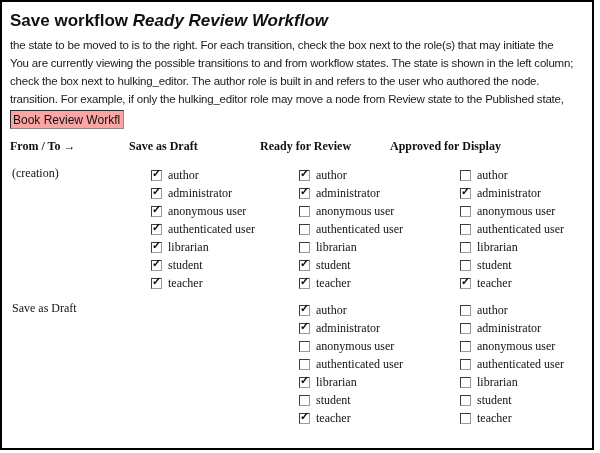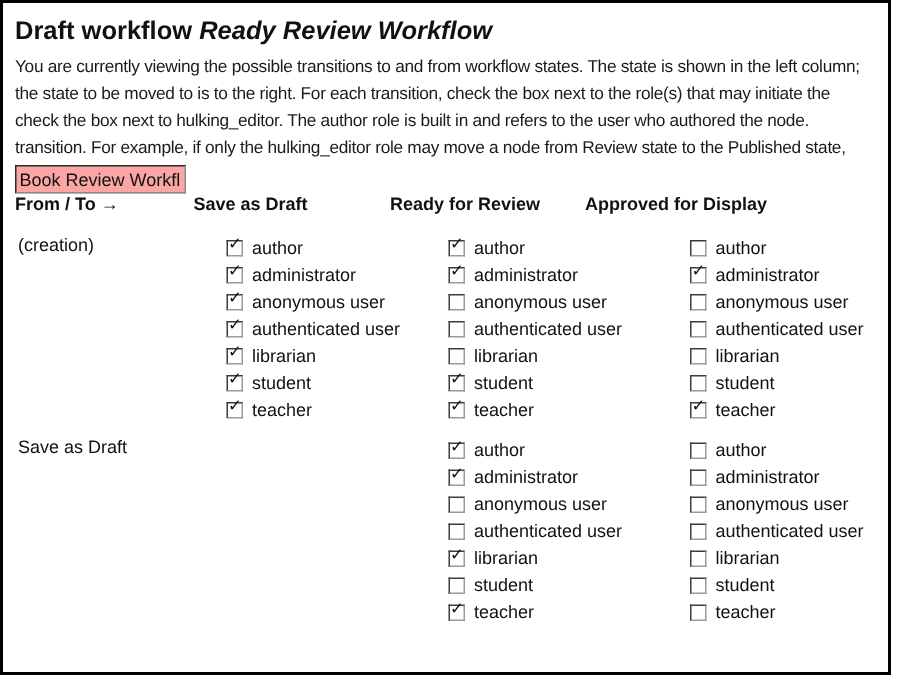--- a/index.html
+++ b/index.html
@@ -62,23 +62,25 @@
     border: 1px solid;
     border-color: #2a2a2a #8a8a8a #8a8a8a #2a2a2a;
     font-family: "Liberation Sans", "DejaVu Sans", sans-serif;
     font-size: 12px;
     padding: 1px 2px;
     color: #111111;
     background: #fca5a5;
     outline: none;
   }
   table.transitions {
+    margin-top: 10px;
     border-collapse: collapse;
     table-layout: fixed;
     width: 578px;
+    font-family: Liberation Serif, serif;
   }
   table.transitions th {
     text-align: left;
     font-size: 12px;
     font-weight: bold;
     padding: 0;
     height: 18px;
     vertical-align: top;
     white-space: nowrap;
   }
@@ -127,25 +129,25 @@
     color: #111111;
     line-height: 13px;
   }
 </style>
 </head>
 <body>
 
 <div class="canvas">
   <div class="frame">
 
-    <h1 class="page-title"><span>Draft workflow </span><span class="em">Ready Review Workflow</span></h1>
+    <h1 class="page-title"><span>Save workflow </span><span class="em">Ready Review Workflow</span></h1>
 
     <div class="description">
+      <div class="line">the state to be moved to is to the right. For each transition, check the box next to the role(s) that may initiate the</div>
       <div class="line">You are currently viewing the possible transitions to and from workflow states. The state is shown in the left column;</div>
-      <div class="line">the state to be moved to is to the right. For each transition, check the box next to the role(s) that may initiate the</div>
       <div class="line">check the box next to hulking_editor. The author role is built in and refers to the user who authored the node.</div>
       <div class="line">transition. For example, if only the hulking_editor role may move a node from Review state to the Published state,</div>
     </div>
 
     <input class="name-input" type="text" value="Book Review Workfl" style="">
 
     <table class="transitions">
       <colgroup>
         <col style="width:119px">
         <col style="width:131px">

